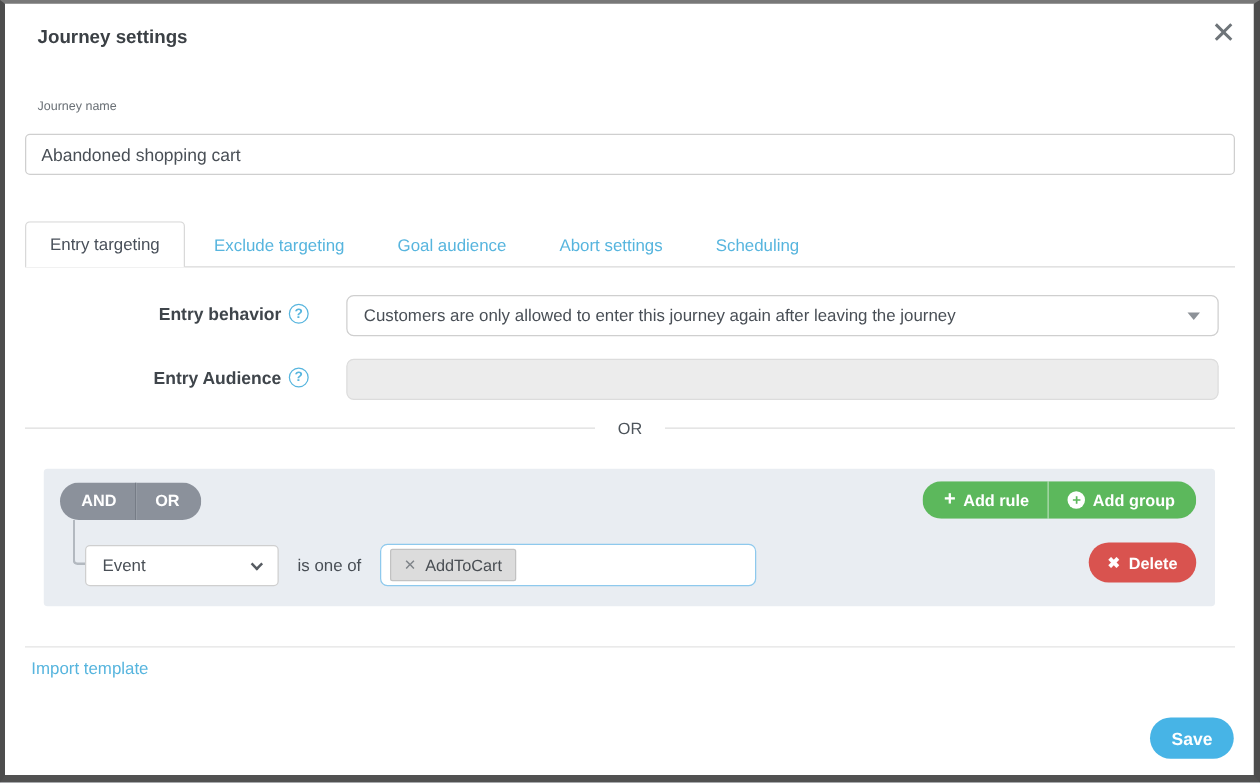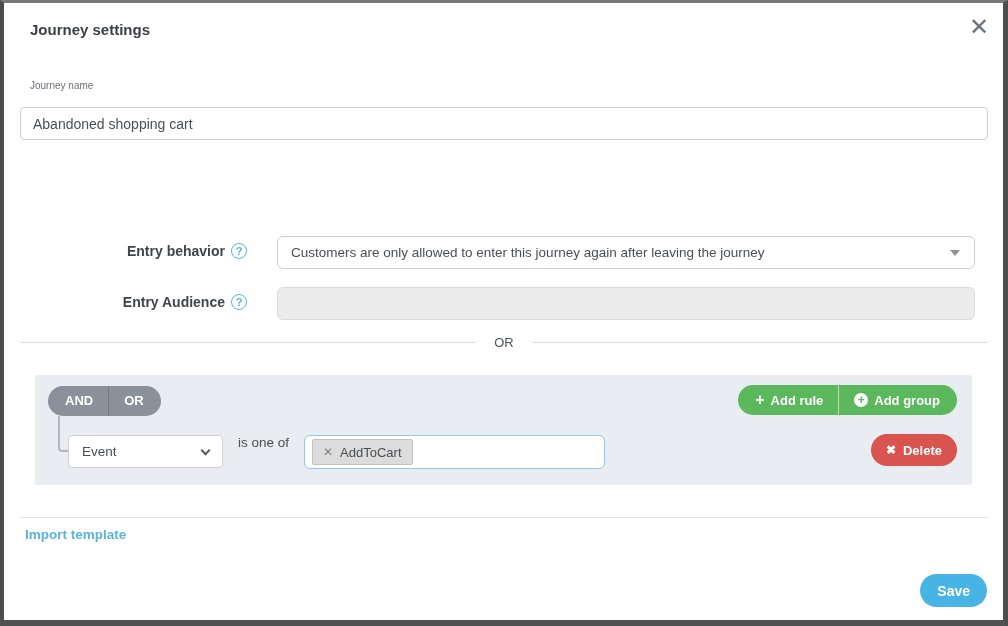--- a/index.html
+++ b/index.html
@@ -72,21 +72,21 @@
     display:flex; align-items:center; gap:6px; padding:0 15px; cursor:pointer; font-family:"Liberation Sans", sans-serif; }
   .btn-green.left { border-right:1px solid rgba(255,255,255,0.55); padding-left:17px; }
   .btn-green.right { padding-right:17px; }
   .plus-glyph { font-size:16px; font-weight:bold; line-height:1; }
   .circle-plus { display:inline-flex; width:14px; height:14px; background:#fff; border-radius:50%;
     color:#5cb85c; font-size:12px; font-weight:bold; align-items:center; justify-content:center; line-height:1; }
 
   .connector { position:absolute; left:23px; top:41px; width:11px; height:36px;
     border-left:2px solid #b3b9c0; border-bottom:2px solid #b3b9c0; border-bottom-left-radius:4px; }
 
-  .rule-row { position:absolute; left:33px; top:60px; height:34px; display:flex; }
+  .rule-row { position:absolute; left:33px; top:60px; height:34px; display:flex; align-items:center; }
   .field-select {
     position:relative; width:155px; height:33px; background:#fff; border:1px solid #cfcfcf; border-radius:4px;
     display:flex; align-items:center; padding:0 26px 0 13px; font-size:13.5px; color:#494f56; cursor:pointer;
   }
   .select-chevron { position:absolute; right:13px; top:11px; width:7px; height:7px;
     border-right:2px solid #565b61; border-bottom:2px solid #565b61; transform:rotate(45deg); }
   .cond-text { margin:0 15px; font-size:13.5px; color:#494f56; white-space:nowrap; }
   .tag-input {
     width:301px; height:34px; background:#fff; border:1px solid #8ec9ed; border-radius:6px;
     display:flex; align-items:center; padding:0 4px; cursor:text;
@@ -99,37 +99,44 @@
 
   .btn-delete {
     position:absolute; right:15px; top:59px; height:32px; background:#d9534f; color:#fff; border:none;
     border-radius:16px; font-size:13px; font-weight:bold; display:flex; align-items:center; gap:7px;
     padding:0 15px; cursor:pointer; font-family:"Liberation Sans", sans-serif;
   }
   .del-x { font-size:12px; font-weight:bold; }
 
   
   .footer-divider { position:absolute; left:16px; top:514px; width:968px; border-top:1px solid #e4e4e4; }
-  .import-link { position:absolute; left:21px; top:524px; font-size:13.5px; color:#57b5de; cursor:pointer;font-weight:bold; }
+  .import-link { position:absolute; left:21px; top:524px; font-size:13.5px; color:#57b5de; cursor:pointer; }
   .btn-save {
     position:absolute; right:16px; top:571px; height:33px; background:#47b4e6; color:#fff; border:none;
     border-radius:17px; font-size:14px; padding:0 17px; cursor:pointer; font-family:"Liberation Sans", sans-serif;font-weight:bold;
   }
 </style>
 </head>
 <body>
 
 <div class="window">
 
   <div class="modal-title">Journey settings</div>
   <div class="close-btn">✕</div>
 
   <div class="field-label">Journey name</div>
   <input class="name-input" type="text" value="Abandoned shopping cart" style="">
 
+  <div class="tabs">
+    <div class="tab active">Entry targeting</div>
+    <div class="tab">Exclude targeting</div>
+    <div class="tab">Goal audience</div>
+    <div class="tab">Abort settings</div>
+    <div class="tab">Scheduling</div>
+  </div>
 
   <div class="row-label lbl-behavior">
     <span>Entry behavior</span>
     <span class="help-icon">?</span>
   </div>
   <div class="dropdown">
     <span>Customers are only allowed to enter this journey again after leaving the journey</span>
     <span class="caret"></span>
   </div>
 

